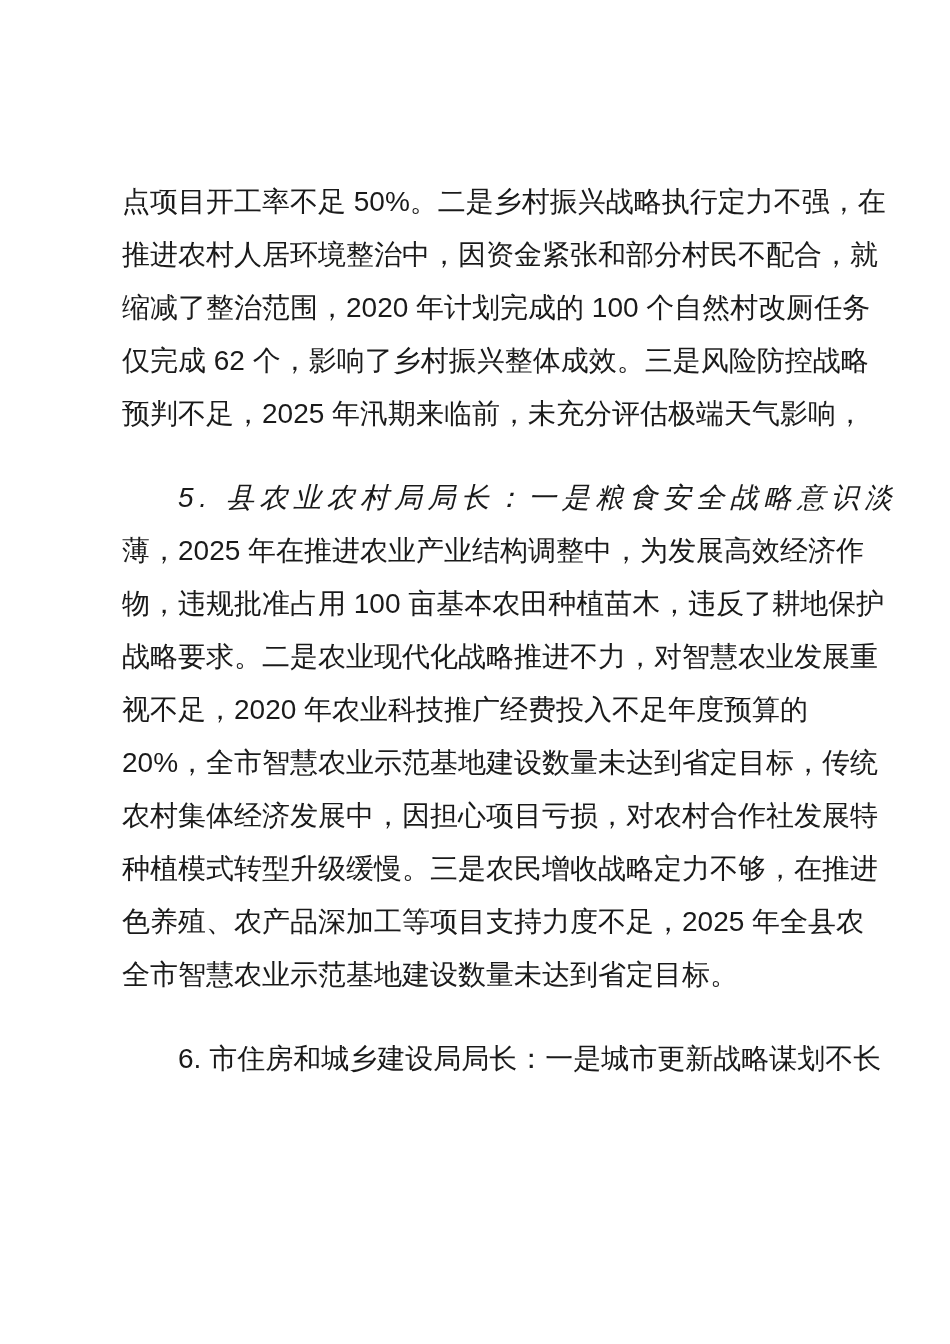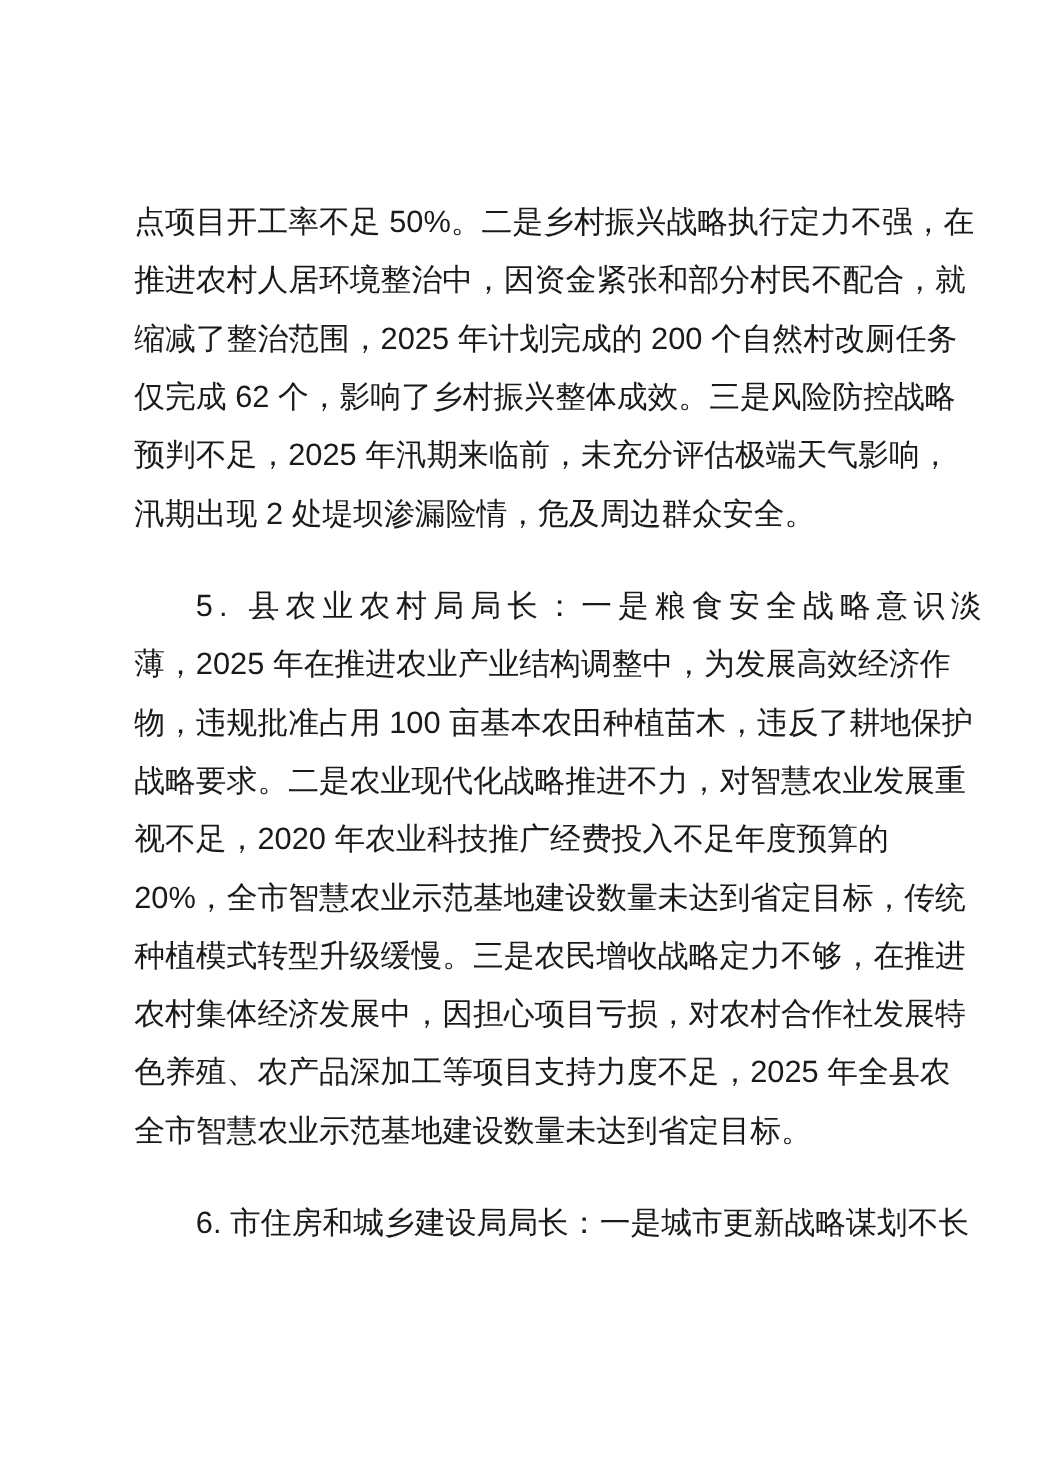--- a/index.html
+++ b/index.html
@@ -72,46 +72,44 @@
   }
   .para.lines .line.indent-line {
     padding-left: 56px;
   }
   .line.justify > span {
     display: inline-block;
   }
 
   .ls-wide {
     letter-spacing: 5.6px;
+    font-style: italic;
   }
 </style>
 </head>
 <body>
 
 <div class="page">
   <div class="doc-body">
 
     <div class="para lines">
       <span class="line justify">
         <span>点项目开工率不足 50%。二是乡村振兴战略执行定力不强，在</span>
       </span>
       <span class="line justify">
         <span>推进农村人居环境整治中，因资金紧张和部分村民不配合，就</span>
       </span>
       <span class="line justify">
-        <span>缩减了整治范围，2025 年计划完成的 200 个自然村改厕任务</span>
+        <span>缩减了整治范围，2020 年计划完成的 100 个自然村改厕任务</span>
       </span>
       <span class="line justify">
         <span>仅完成 62 个，影响了乡村振兴整体成效。三是风险防控战略</span>
       </span>
       <span class="line justify">
         <span>预判不足，2025 年汛期来临前，未充分评估极端天气影响，</span>
-      </span>
-      <span class="line last">
-        <span>汛期出现 2 处堤坝渗漏险情，危及周边群众安全。</span>
       </span>
     </div>
 
     <div class="para lines">
       <span class="line indent-line">
         <span class="ls-wide">5. 县农业农村局局长：一是粮食安全战略意识淡</span>
       </span>
       <span class="line justify">
         <span>薄，2025 年在推进农业产业结构调整中，为发展高效经济作</span>
       </span>
@@ -121,24 +119,24 @@
       <span class="line justify">
         <span>战略要求。二是农业现代化战略推进不力，对智慧农业发展重</span>
       </span>
       <span class="line justify">
         <span>视不足，2020 年农业科技推广经费投入不足年度预算的</span>
       </span>
       <span class="line justify">
         <span>20%，全市智慧农业示范基地建设数量未达到省定目标，传统</span>
       </span>
       <span class="line justify">
-        <span>种植模式转型升级缓慢。三是农民增收战略定力不够，在推进</span>
+        <span>农村集体经济发展中，因担心项目亏损，对农村合作社发展特</span>
       </span>
       <span class="line justify">
-        <span>农村集体经济发展中，因担心项目亏损，对农村合作社发展特</span>
+        <span>种植模式转型升级缓慢。三是农民增收战略定力不够，在推进</span>
       </span>
       <span class="line justify">
         <span>色养殖、农产品深加工等项目支持力度不足，2025 年全县农</span>
       </span>
       <span class="line last">
         <span>全市智慧农业示范基地建设数量未达到省定目标。</span>
       </span>
     </div>
 
     <div class="para lines">

